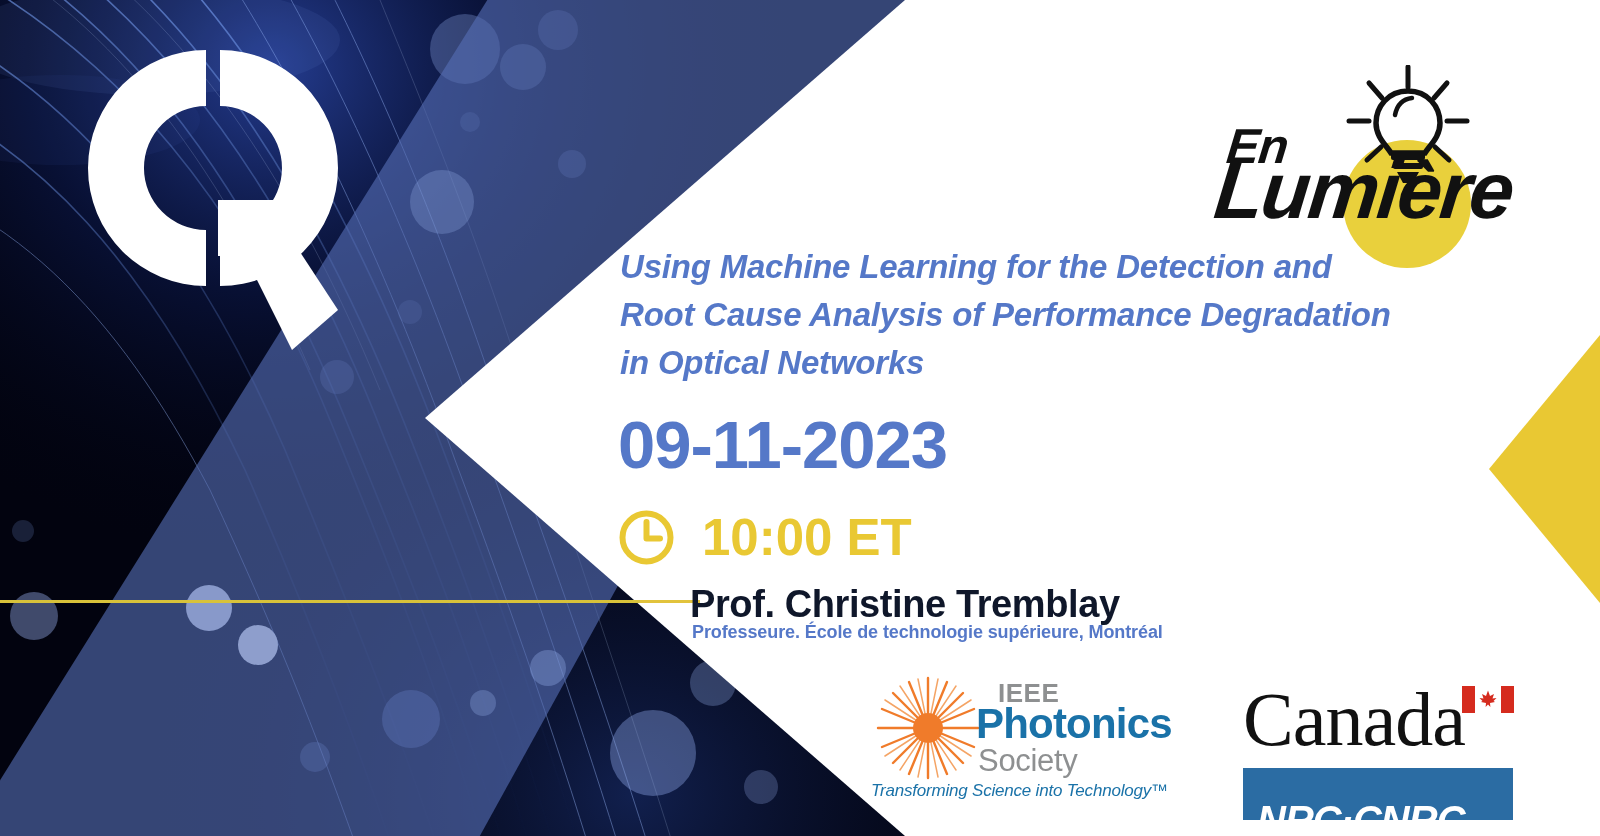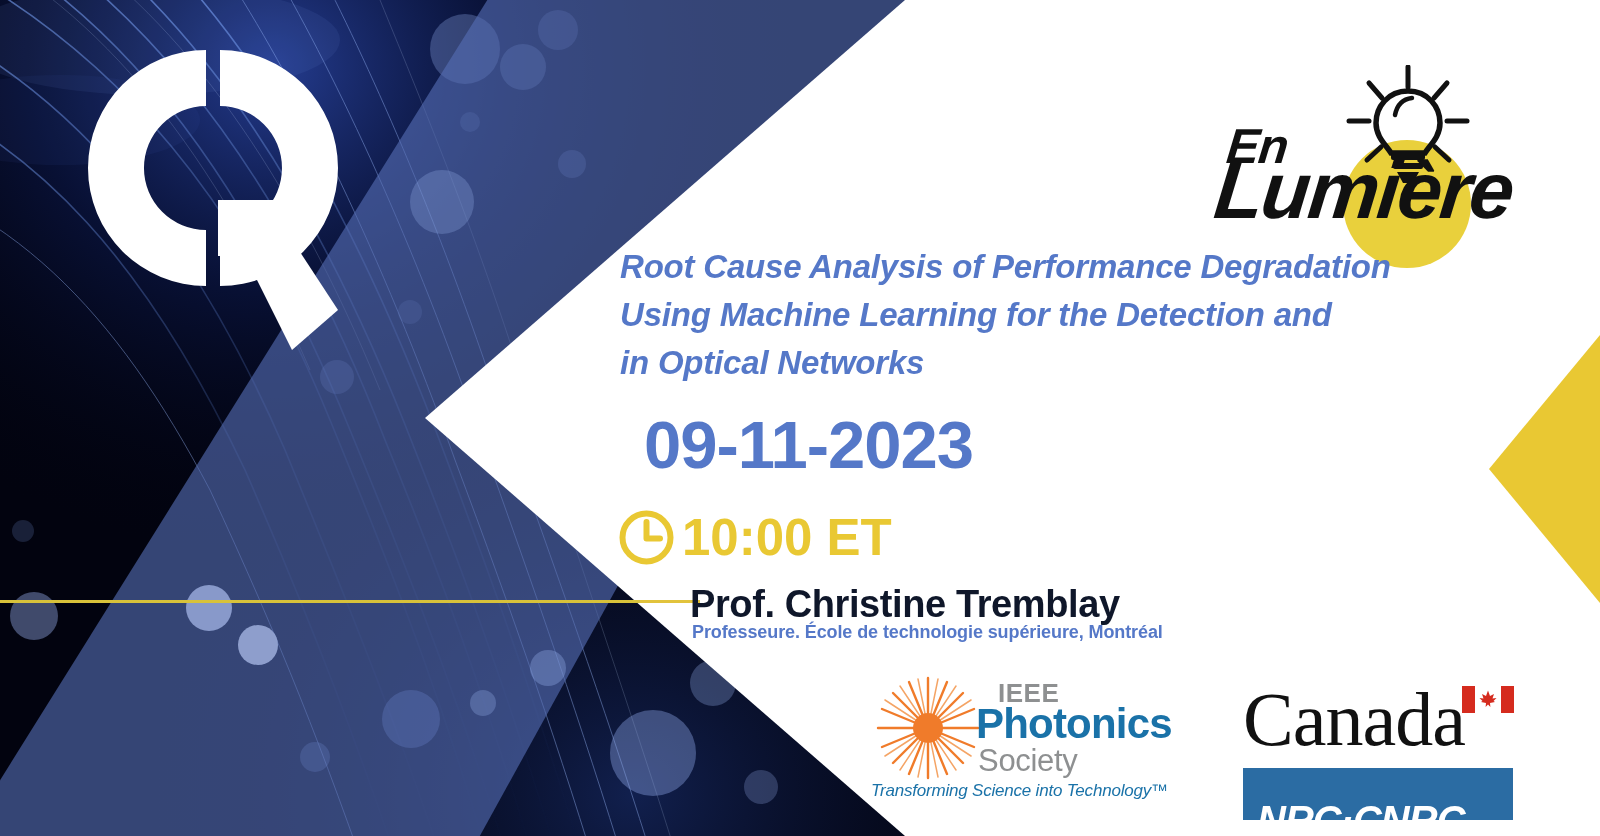--- a/index.html
+++ b/index.html
@@ -85,25 +85,24 @@
     position:absolute;left:620px;top:243px;width:880px;
     font-size:33px;line-height:1.46;
     font-weight:bold;font-style:italic;
     color:#5578C8;
     letter-spacing:-0.2px;
   }
   .talk-date{
     position:absolute;left:618px;top:406px;
     font-size:67px;font-weight:bold;color:#5578C8;
     letter-spacing:-1px;
-    margin-left:26px;
   }
   .time-row{
     position:absolute;left:618px;top:508px;
-    display:flex;align-items:center;gap:7px;
+    display:flex;align-items:center;gap:27px;
   }
   .clock-icon{width:57px;height:57px;display:block;}
   .talk-time{
     font-size:51px;font-weight:bold;color:#E9C833;letter-spacing:0px;
   }
   .speaker-name{
     position:absolute;left:690px;top:583px;
     font-size:38px;font-weight:bold;color:#0f172a;letter-spacing:-0.4px;
   }
   .speaker-affil{
@@ -272,22 +271,22 @@
         <rect x="58" y="88" width="34" height="7" rx="2" fill="#111"></rect>
         <rect x="60" y="98" width="30" height="6" rx="2" fill="#111"></rect>
         <path d="M 64 107 L 86 107 L 80 118 L 70 118 Z" fill="#111"></path>
       </svg>
     </div>
     <div class="en">En</div>
     <div class="lum">Lumière</div>
   </div>
 
   <div class="talk-title">
+    <div>Using Machine Learning for the Detection and</div>
     <div>Root Cause Analysis of Performance Degradation</div>
-    <div>Using Machine Learning for the Detection and</div>
     <div>in Optical Networks</div>
   </div>
 
   <div class="talk-date">09-11-2023</div>
 
   <div class="time-row">
     <span class="clock-icon">
       <svg width="57" height="57" viewBox="0 0 57 57" xmlns="http://www.w3.org/2000/svg" style="display:block">
         <circle cx="28.5" cy="28.5" r="24" fill="none" stroke="#E9C833" stroke-width="6"></circle>
         <path d="M 28.5 13 L 28.5 29.5 L 42 29.5" fill="none" stroke="#E9C833" stroke-width="6" stroke-linecap="round" stroke-linejoin="round"></path>

